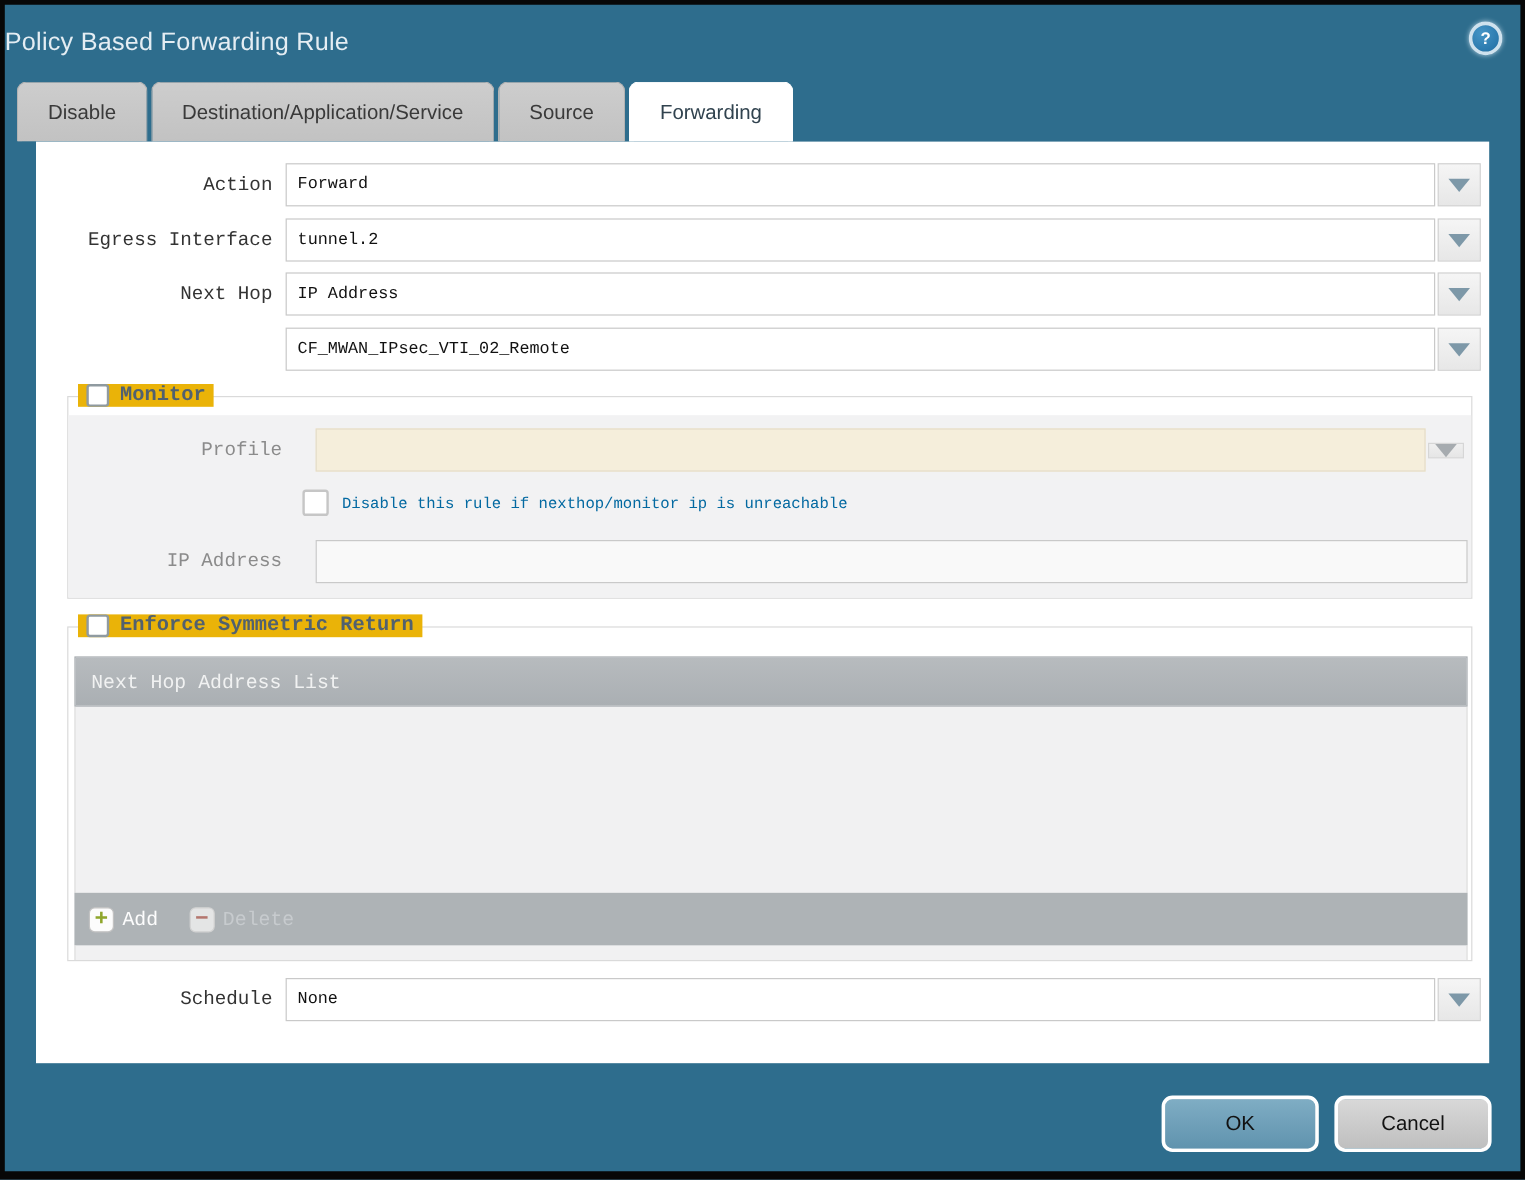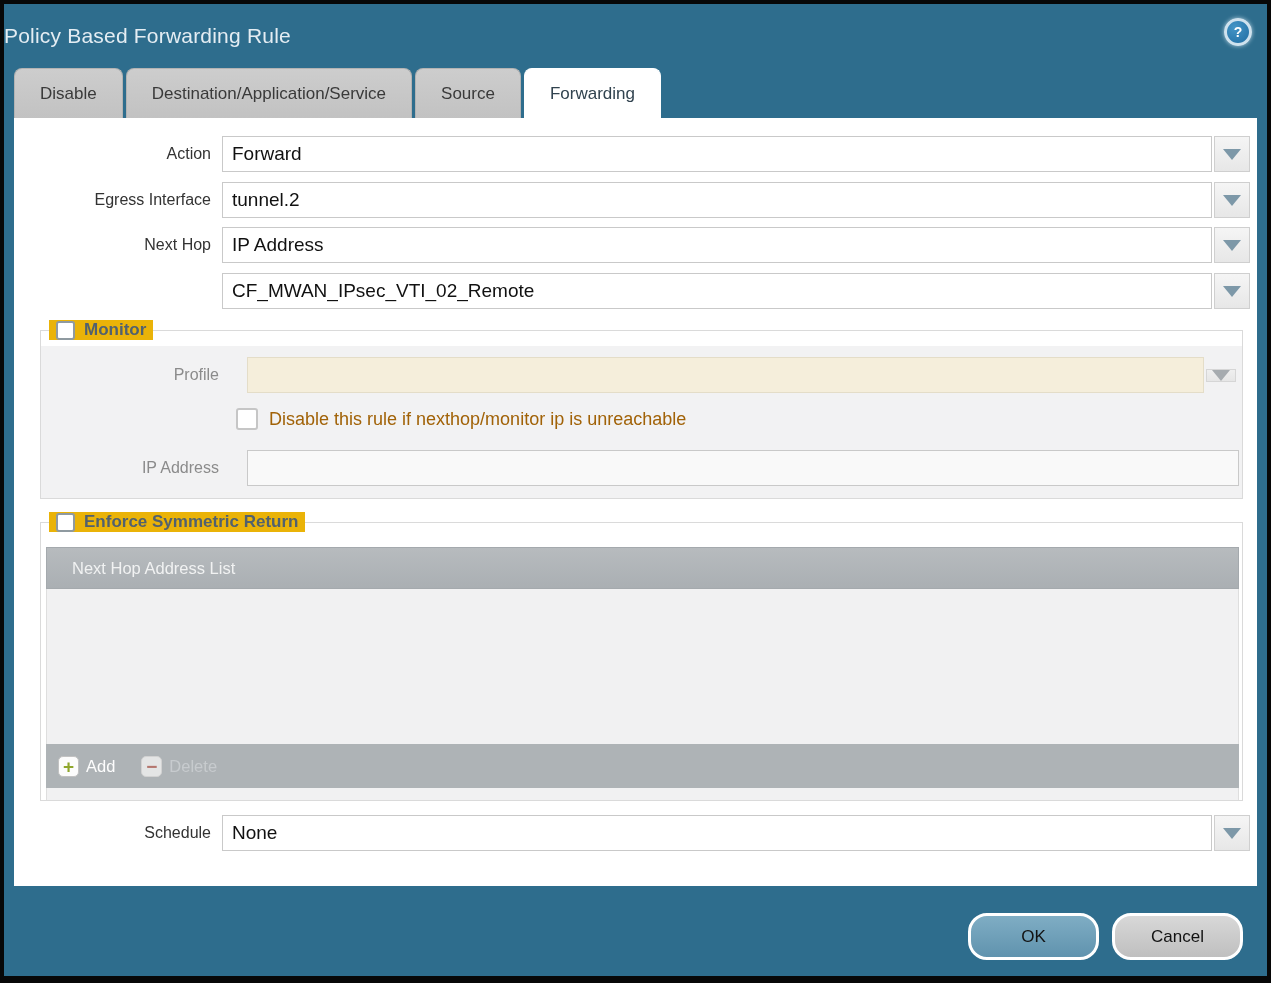--- a/index.html
+++ b/index.html
@@ -28,29 +28,29 @@
   .tabs { height:50px; flex:none; display:flex; gap:3px; padding-left:10px; align-items:stretch; }
   .tab {
     background:linear-gradient(#cdcdcd,#c2c2c2); color:#3a3a3a; font-size:17px;
     padding:0 25px; display:flex; align-items:center;
     border-radius:8px 8px 0 0; border:1px solid #b3b3b3; border-bottom:none;
     box-sizing:border-box; white-space:nowrap;
   }
   .tab.active { background:#fff; color:#31434f; position:relative; z-index:2; border-color:#fff; }
   
   .content {
-    background:#fff; margin:0 10px; height:768px; flex:none;
-    box-sizing:border-box; overflow:hidden;
+    background:#fff; margin:0 26px; height:768px; flex:none;
+    box-sizing:border-box; overflow:hidden;font-family:Liberation Mono, monospace;
   }
   .row { display:flex; align-items:center; margin-right:7px; height:36px; }
   .lbl { width:197px; flex:none; text-align:right; padding-right:11px; font-size:16px; color:#333; }
   .fieldwrap { flex:1; display:flex; height:36px; }
   .tbox {
     flex:1; border:1px solid #c9c9c9; background:#fff; box-sizing:border-box;
-    display:flex; align-items:center; padding:0 9px; font-size:19px; color:#111;
+    display:flex; align-items:center; padding:0 9px; font-size:14px; color:#111;
   }
   .ddbtn {
     width:36px; flex:none; margin-left:2px; box-sizing:border-box;
     border:1px solid #cfcfcf; background:linear-gradient(#f5f5f5,#e7e7e7);
     display:flex; align-items:center; justify-content:center;
   }
   .arr { width:0; height:0; border-left:9px solid transparent; border-right:9px solid transparent; border-top:11px solid #7d98a8; }
   .arr.dis { border-top-color:#a6abaf; }
   
   .groupbox { position:relative; margin:21px 14px 0 26px; border:1px solid #dadada; box-sizing:border-box; }
@@ -60,28 +60,28 @@
   }
   .legend .txt { font-weight:bold; color:#51616f; font-size:17px; }
   .cb { width:19px; height:19px; flex:none; border:2px solid #8f9aa0; border-radius:3px; background:#fff; box-sizing:border-box; }
   .cb.dis { border-color:#c6c6c6; width:22px; height:22px; }
   .graypanel { background:#f2f2f3; margin-top:15px; padding:11px 0 12px 0; }
   .m-row { display:flex; align-items:center; }
   .m-lbl { width:178px; flex:none; text-align:right; padding-right:28px; font-size:16px; color:#8b8b8b; }
   .beige { flex:1; height:36px; box-sizing:border-box; background:#f5eedb; border:1px solid #e4ddc8; }
   .ddbtn.small { width:30px; background:linear-gradient(#efefef,#e6e6e6); border-color:#d6d6d6; }
   .m-gap { height:15px; }
-  .dis-label { color:#a16207; font-size:18px; margin-left:11px; }
+  .dis-label { color:#0369a1; font-size:13px; margin-left:11px; }
   .disinput { flex:1; height:36px; box-sizing:border-box; background:#f9f9f9; border:1px solid #c9c9c9; }
   
   .table { margin:24px 3px 0 5px; }
   .thead {
     height:42px; background:linear-gradient(#b7bbbe,#aaafb3); border:1px solid #a4a9ad;
     box-sizing:border-box; color:#f1f2f2; font-size:16.5px;
-    display:flex; align-items:center; padding-left:25px;
+    display:flex; align-items:center; padding-left:13px;
   }
   .tbody { height:155px; background:#f1f1f2; border-left:1px solid #dedede; border-right:1px solid #dedede; box-sizing:border-box; }
   .tfoot {
     height:44px; background:#aeb3b6; display:flex; align-items:center;
     padding-left:12px; gap:26px;
   }
   .tstrip { height:12px; background:#f1f1f2; border-left:1px solid #dedede; border-right:1px solid #dedede; }
   .tbtn { display:flex; align-items:center; gap:7px; }
   .sqicon {
     width:21px; height:21px; border-radius:5px; box-sizing:border-box;
@@ -89,21 +89,21 @@
     font-weight:bold; font-size:19px; line-height:1;
   }
   .sqicon.add { background:#fcfcfc; border:1px solid #c2c2c2; color:#8fa62c; }
   .sqicon.del { background:#e4e5e5; border:1px solid #d2d2d2; color:#b4766e; }
   .tbtn .t { font-size:16.5px; }
   .tbtn.add .t { color:#fdfdfd; }
   .tbtn.del .t { color:#c7cbce; }
   
   .footerbar { flex:1; display:flex; justify-content:flex-end; align-items:flex-start; gap:13px; padding:27px 24px 0 0; }
   .btn {
-    width:131px; height:47px; border-radius:19px; border:3px solid #fff;
+    width:131px; height:47px; border-radius:9px; border:3px solid #fff;
     font-size:17px; color:#121212; display:flex; align-items:center; justify-content:center;
     box-sizing:border-box; font-family:"Liberation Sans", sans-serif;
   }
   .btn.ok { background:linear-gradient(#7fadc4,#6093ae); }
   .btn.cancel { background:linear-gradient(#d8d8d8,#bfbfbf); }
   
   .mt18 { margin-top:18px; } .mt10 { margin-top:10px; } .mt9 { margin-top:9px; } .mt14 { margin-top:14px; }
 </style>
 </head>
 <body>

